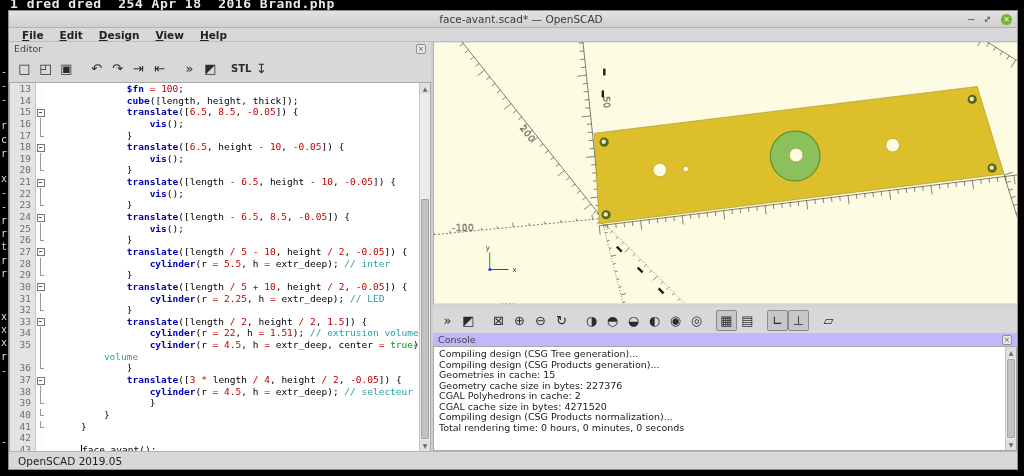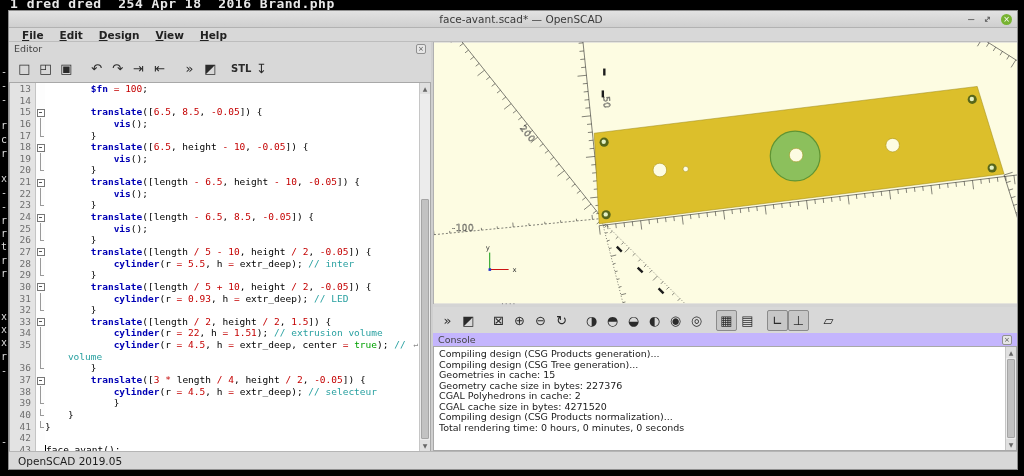--- a/index.html
+++ b/index.html
@@ -43,21 +43,21 @@
   .code-wrap { flex:1; display:flex; min-height:0; background:#fff; border:1px solid #a8a8a8; border-bottom:none;justify-content:center; }
   .code-area { flex:1; overflow:hidden; font-family:"DejaVu Sans Mono", monospace; font-size:9.5px; line-height:11.65px; }
   .crow { display:flex; height:11.65px; position:relative; }
   .lnum { flex:0 0 26px; background:#e3e3e3; color:#6e6e6e; text-align:right; padding-right:4px; border-right:1px solid #c4c4c4; }
   .fold { flex:0 0 9px; background:#fdfdfd; position:relative; }
   .f-line::before, .f-end::before { content:""; position:absolute; left:4px; top:0; bottom:0; width:1px; background:#999; }
   .f-end::before { bottom:5px; }
   .f-end::after { content:""; position:absolute; left:4px; top:6px; width:4px; height:1px; background:#999; }
   .f-open::before { content:""; position:absolute; left:1px; top:2.5px; width:6px; height:6px; border:1px solid #777; background:#fff; }
   .f-open::after { content:""; position:absolute; left:3px; top:5.5px; width:3px; height:1px; background:#555; }
-  .ctext { white-space:pre; color:#000; }
+  .ctext { white-space:pre; color:#000;margin-left:36px; }
   .k { color:#0000b4; font-weight:bold; }
   .n { color:#c40000; }
   .c { color:#28a0a0; }
   .t { color:#00a000; }
   .caret { display:inline-block; width:1px; height:10px; background:#000; vertical-align:-2px; }
   .wrapmark { position:absolute; right:1px; top:0; color:#8a8a8a; font-size:8px; }
 
   
   .vscroll { flex:0 0 11px; background:#ececec; border-left:1px solid #c6c6c6; position:relative; }
   .sarrow { position:absolute; left:0; right:0; height:11px; font-size:6px; color:#666; text-align:center; line-height:11px; background:#e0e0e0; }
@@ -161,20 +161,21 @@
       <div class="code-wrap">
         <div class="code-area" id="code-area">
             <div class="crow">
               <span class="lnum">13</span>
               <span class="fold "></span>
               <span class="ctext"><span>        </span><span class="k">$fn</span><span> </span><span class="n">=</span><span> </span><span class="n">100</span><span>;</span></span>
             </div>
             <div class="crow">
               <span class="lnum">14</span>
               <span class="fold "></span>
+              <span class="ctext"><span>        </span><span class="k">cube</span><span>(</span><span>[</span><span>length</span><span>,</span><span> </span><span>height</span><span>,</span><span> </span><span>thick</span><span>]</span><span>)</span><span>;</span></span>
             </div>
             <div class="crow">
               <span class="lnum">15</span>
               <span class="fold f-open"></span>
               <span class="ctext"><span>        </span><span class="k">translate</span><span>(</span><span>[</span><span class="n">6.5</span><span>,</span><span> </span><span class="n">8.5</span><span>,</span><span> </span><span class="n">-</span><span class="n">0.05</span><span>]</span><span>)</span><span> </span><span>{</span></span>
             </div>
             <div class="crow">
               <span class="lnum">16</span>
               <span class="fold f-line"></span>
               <span class="ctext"><span>            </span><span class="k">vis</span><span>(</span><span>)</span><span>;</span></span>
@@ -245,21 +246,21 @@
               <span class="ctext"><span>        </span><span>}</span></span>
             </div>
             <div class="crow">
               <span class="lnum">30</span>
               <span class="fold f-open"></span>
               <span class="ctext"><span>        </span><span class="k">translate</span><span>(</span><span>[</span><span>length</span><span> </span><span class="n">/</span><span> </span><span class="n">5</span><span> </span><span class="n">+</span><span> </span><span class="n">10</span><span>,</span><span> </span><span>height</span><span> </span><span class="n">/</span><span> </span><span class="n">2</span><span>,</span><span> </span><span class="n">-</span><span class="n">0.05</span><span>]</span><span>)</span><span> </span><span>{</span></span>
             </div>
             <div class="crow">
               <span class="lnum">31</span>
               <span class="fold f-line"></span>
-              <span class="ctext"><span>            </span><span class="k">cylinder</span><span>(</span><span>r</span><span> </span><span class="n">=</span><span> </span><span class="n">0.93</span><span>,</span><span> </span><span>h</span><span> </span><span class="n">=</span><span> </span><span>extr_deep</span><span>)</span><span>;</span><span> </span><span class="c">// LED</span></span>
+              <span class="ctext"><span>            </span><span class="k">cylinder</span><span>(</span><span>r</span><span> </span><span class="n">=</span><span> </span><span class="n">2.25</span><span>,</span><span> </span><span>h</span><span> </span><span class="n">=</span><span> </span><span>extr_deep</span><span>)</span><span>;</span><span> </span><span class="c">// LED</span></span>
             </div>
             <div class="crow">
               <span class="lnum">32</span>
               <span class="fold f-end"></span>
               <span class="ctext"><span>        </span><span>}</span></span>
             </div>
             <div class="crow">
               <span class="lnum">33</span>
               <span class="fold f-open"></span>
               <span class="ctext"><span>        </span><span class="k">translate</span><span>(</span><span>[</span><span>length</span><span> </span><span class="n">/</span><span> </span><span class="n">2</span><span>,</span><span> </span><span>height</span><span> </span><span class="n">/</span><span> </span><span class="n">2</span><span>,</span><span> </span><span class="n">1.5</span><span>]</span><span>)</span><span> </span><span>{</span></span>
@@ -571,22 +572,22 @@
           <span class="tb-btn">▱</span>
         </div>
 
       <div class="pane-header" style="background:#c4b5fd;">
         <span>Console</span>
         <span class="close-box">×</span>
       </div>
 
       <div class="console-wrap">
         <div class="console-lines" id="console-lines">
+            <div>Compiling design (CSG Tree generation)...</div>
             <div>Compiling design (CSG Products generation)...</div>
-            <div>Compiling design (CSG Tree generation)...</div>
             <div>Geometries in cache: 15</div>
             <div>Geometry cache size in bytes: 227376</div>
             <div>CGAL Polyhedrons in cache: 2</div>
             <div>CGAL cache size in bytes: 4271520</div>
             <div>Compiling design (CSG Products normalization)...</div>
             <div>Total rendering time: 0 hours, 0 minutes, 0 seconds</div>
           </div>
         <div class="vscroll">
           <span class="sarrow up">▲</span>
           <span class="sthumb" style="top:12px; bottom:12px;"></span>

